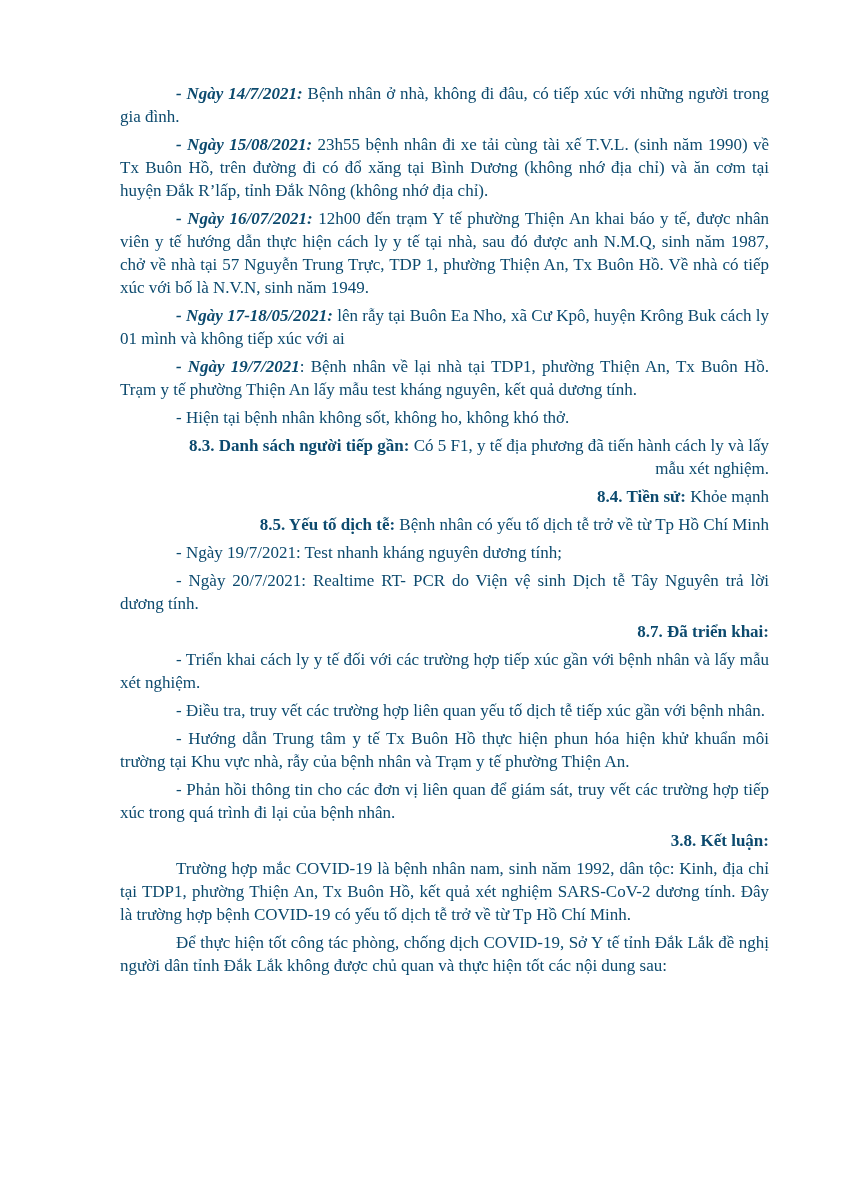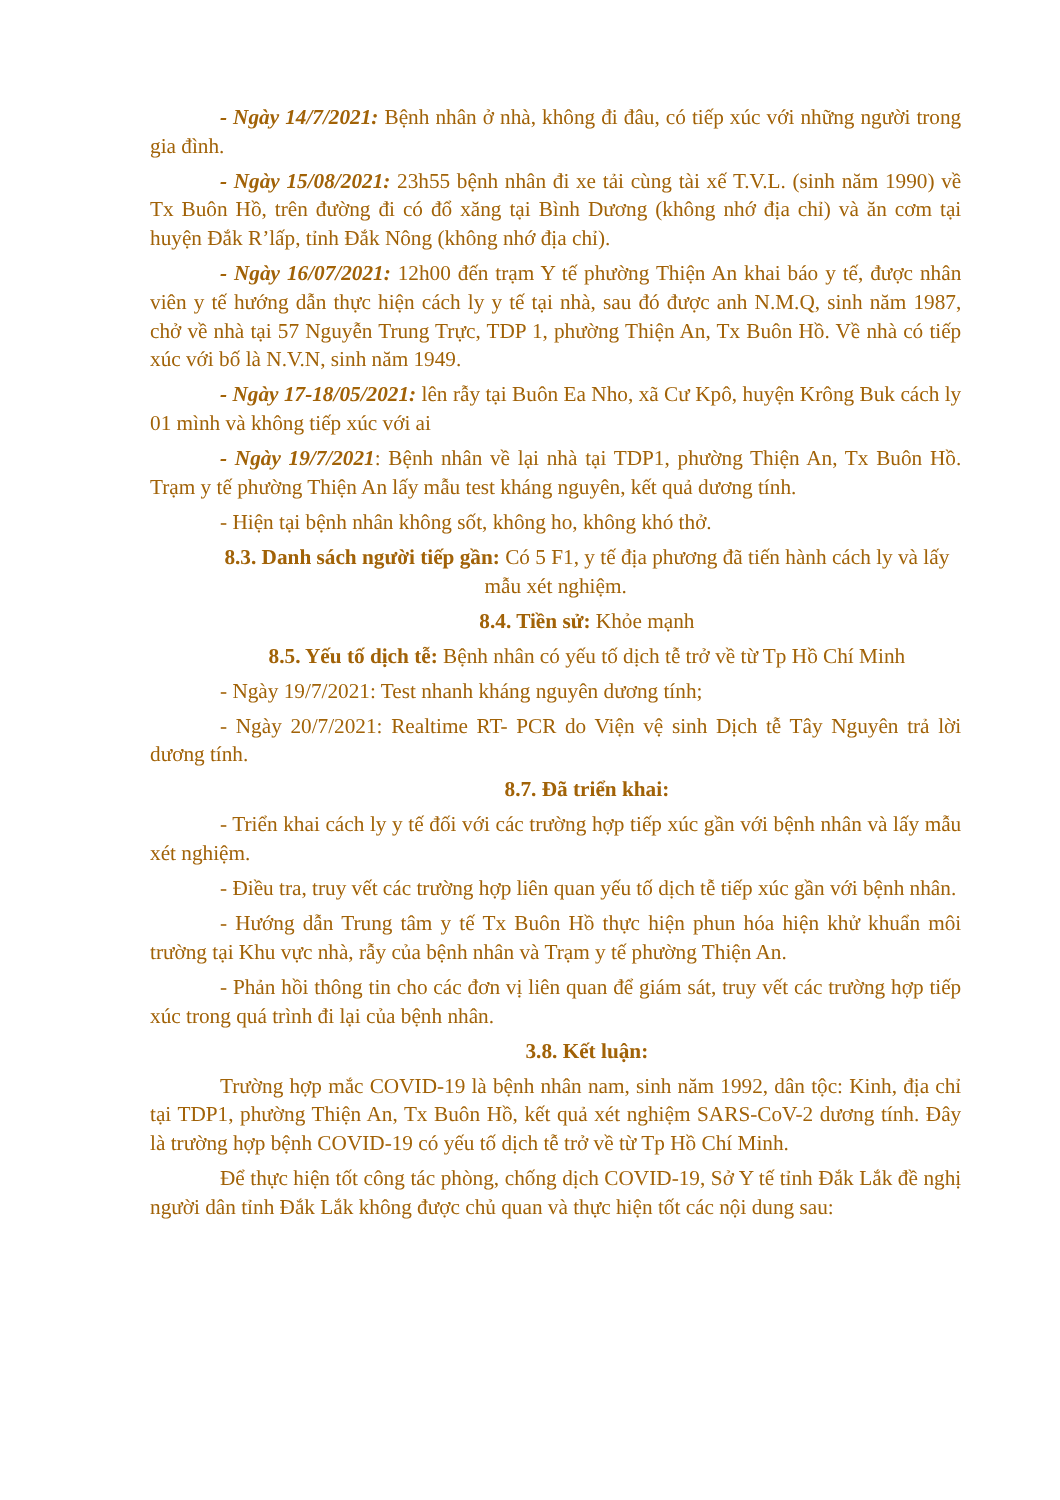--- a/index.html
+++ b/index.html
@@ -24,40 +24,40 @@
     font-size: 17px;
     line-height: 23px;
     text-align: justify;
   }
   .para {
     margin: 0 0 5px 0;
     text-indent: 56px;
   }
   .para.heading {
     text-indent: 50px;
-    text-align: center;
+    text-align: right;
   }
   .seg-n {
     font-weight: 400;
     font-style: normal;
   }
   .seg-b {
     font-weight: 700;
     font-style: normal;
   }
   .seg-bi {
     font-weight: 700;
     font-style: italic;
   }
 </style>
 </head>
 <body>
 
 <div class="page">
-  <div class="doc-body" style="color: #a16207;">
+  <div class="doc-body" style="color: #0c4a6e;">
       <p class="para"><span class="seg-bi">- Ngày 14/7/2021:</span><span class="seg-n"> Bệnh nhân ở nhà, không đi đâu, có tiếp xúc với những người trong gia đình.</span></p>
       <p class="para"><span class="seg-bi">- Ngày 15/08/2021:</span><span class="seg-n"> 23h55 bệnh nhân đi xe tải cùng tài xế T.V.L. (sinh năm 1990) về Tx Buôn Hồ, trên đường đi có đổ xăng tại Bình Dương (không nhớ địa chỉ) và ăn cơm tại huyện Đắk R’lấp, tỉnh Đắk Nông (không nhớ địa chỉ).</span></p>
       <p class="para"><span class="seg-bi">- Ngày 16/07/2021:</span><span class="seg-n"> 12h00 đến trạm Y tế phường Thiện An khai báo y tế, được nhân viên y tế hướng dẫn thực hiện cách ly y tế tại nhà, sau đó được anh N.M.Q, sinh năm 1987, chở về nhà tại 57 Nguyễn Trung Trực, TDP 1, phường Thiện An, Tx Buôn Hồ. Về nhà có tiếp xúc với bố là N.V.N, sinh năm 1949.</span></p>
       <p class="para"><span class="seg-bi">- Ngày 17-18/05/2021:</span><span class="seg-n"> lên rẫy tại Buôn Ea Nho, xã Cư Kpô, huyện Krông Buk cách ly 01 mình và không tiếp xúc với ai</span></p>
       <p class="para"><span class="seg-bi">- Ngày 19/7/2021</span><span class="seg-n">: Bệnh nhân về lại nhà tại TDP1, phường Thiện An, Tx Buôn Hồ. Trạm y tế phường Thiện An lấy mẫu test kháng nguyên, kết quả dương tính.</span></p>
       <p class="para"><span class="seg-n">- Hiện tại bệnh nhân không sốt, không ho, không khó thở.</span></p>
       <p class="para heading"><span class="seg-b">8.3.  Danh sách người tiếp gần:</span><span class="seg-n"> Có 5 F1, y tế địa phương đã tiến hành cách ly và lấy mẫu xét nghiệm.</span></p>
       <p class="para heading"><span class="seg-b">8.4. Tiền sử:</span><span class="seg-n"> Khỏe mạnh</span></p>
       <p class="para heading"><span class="seg-b">8.5. Yếu tố dịch tễ:</span><span class="seg-n"> Bệnh nhân có yếu tố dịch tễ trở về từ Tp Hồ Chí Minh</span></p>
       <p class="para"><span class="seg-n">- Ngày 19/7/2021: Test nhanh kháng nguyên dương tính;</span></p>

